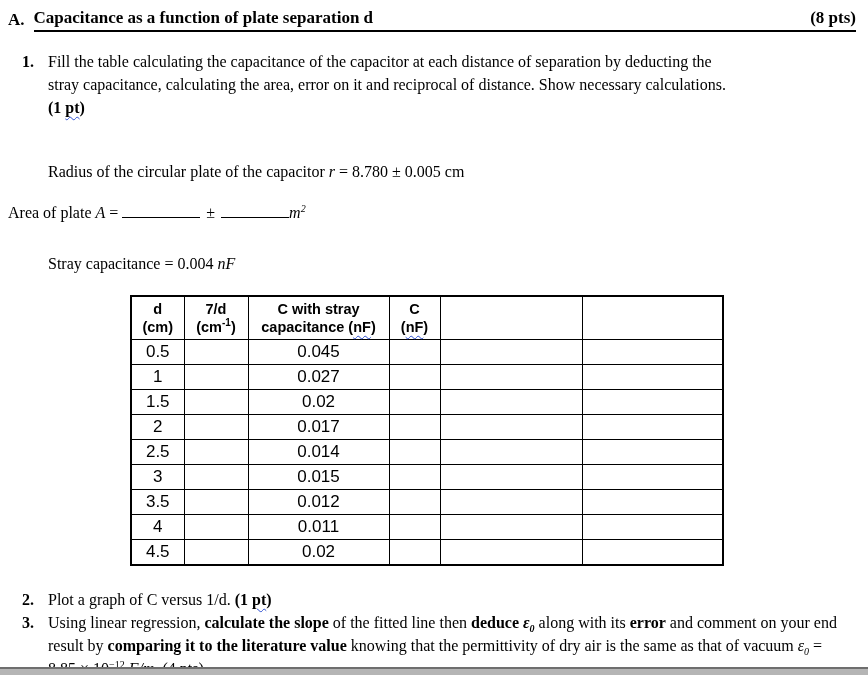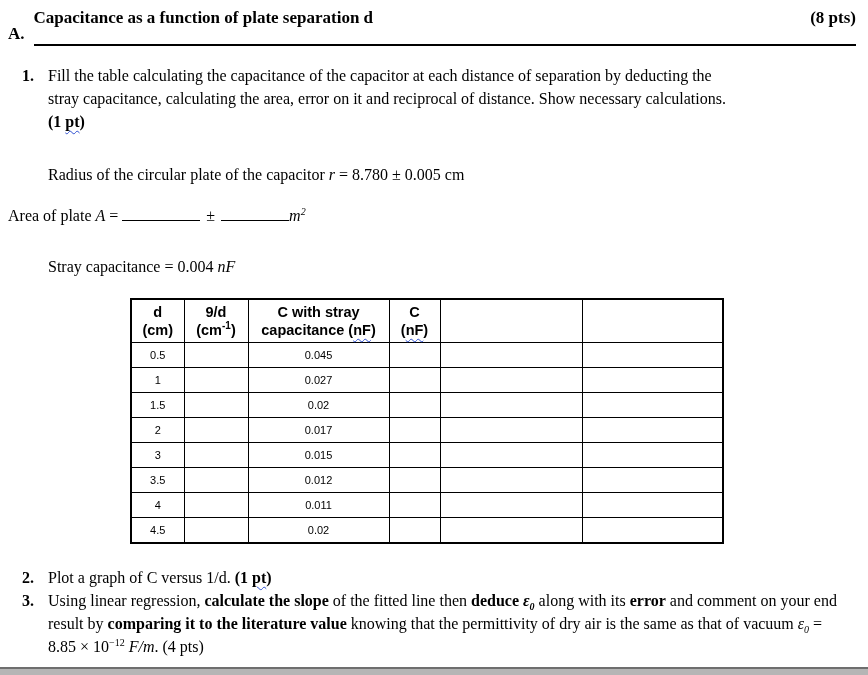--- a/index.html
+++ b/index.html
@@ -22,32 +22,32 @@
     font-weight: bold;
     font-size: 17px;
   }
   .hdr-letter { margin-right: 9px; padding-bottom: 2px; }
   .hdr-rule {
     flex: 1;
     display: flex;
     justify-content: space-between;
     align-items: flex-end;
     border-bottom: 2px solid #000;
-    padding-bottom: 16px;
+    padding-bottom: 2px;
   }
   
   .li { display: flex; margin-left: 22px; margin-right: 14px; }
   .li-num { width: 26px; flex: 0 0 26px; font-weight: bold; line-height: 23px; }
   .li-text { flex: 1; line-height: 23px; }
   .b { font-weight: bold; }
   .item1 { margin-top: 18px; }
   .item2 { margin-top: 22px; }
   
   .given { margin-left: 48px; line-height: 23px; }
-  .g-radius { margin-top: 30px; }
+  .g-radius { margin-top: 41px; }
   .g-area   { margin-top: 18px; margin-left: 8px; }
   .g-stray  { margin-top: 28px; }
   .blank {
     display: inline-block;
     border-bottom: 1px solid #000;
     height: 14px;
     vertical-align: baseline;
   }
   .blank1 { width: 78px; margin-left: 4px; margin-right: 6px; }
   .blank2 { width: 68px; margin-left: 6px; }
@@ -63,21 +63,21 @@
   table.cap {
     border-collapse: collapse;
     margin: 20px 0 0 130px;
     border: 2px solid #000;
     font-family: "Liberation Sans", "DejaVu Sans", sans-serif;
     font-size: 14.5px;
     table-layout: fixed;
   }
   table.cap th, table.cap td { border: 1px solid #000; text-align: center; }
   table.cap th { font-weight: bold; line-height: 18px; padding: 3px 2px; vertical-align: middle; }
-  table.cap td { height: 25px; font-size: 11px; }
+  table.cap td { height: 25px; font-size: 17px; }
   .w1 { width: 53px; }  .w2 { width: 64px; }  .w3 { width: 141px; }
   .w4 { width: 51px; }  .w5 { width: 142px; } .w6 { width: 141px; }
   sup { font-size: 10px; vertical-align: super; line-height: 0; }
   sub { font-size: 10px; vertical-align: sub; line-height: 0; }
   
   .bottom-bar {
     position: absolute;
     left: 0; right: 0; bottom: 0;
     height: 8px;
     background: #b5b5b5;
@@ -119,21 +119,21 @@
   </div>
 
   <table class="cap">
     <thead>
       <tr>
         <th class="w1">
             <div>d</div>
             <div>(cm)</div>
           </th>
         <th class="w2">
-            <div>9/d</div>
+            <div>7/d</div>
             <div><span>(cm</span><sup>-1</sup><span>)</span></div>
           </th>
         <th class="w3">
             <div>C with stray</div>
             <div><span>capacitance (</span><span class="sq">nF</span><span>)</span></div>
           </th>
         <th class="w4">
             <div>C</div>
             <div><span>(</span><span class="sq">nF</span><span>)</span></div>
           </th>
@@ -168,20 +168,28 @@
         </tr>
       <tr>
           <td>2</td>
           <td></td>
           <td>0.017</td>
           <td></td>
           <td></td>
           <td></td>
         </tr>
       <tr>
+          <td>2.5</td>
+          <td></td>
+          <td>0.014</td>
+          <td></td>
+          <td></td>
+          <td></td>
+        </tr>
+      <tr>
           <td>3</td>
           <td></td>
           <td>0.015</td>
           <td></td>
           <td></td>
           <td></td>
         </tr>
       <tr>
           <td>3.5</td>
           <td></td>

